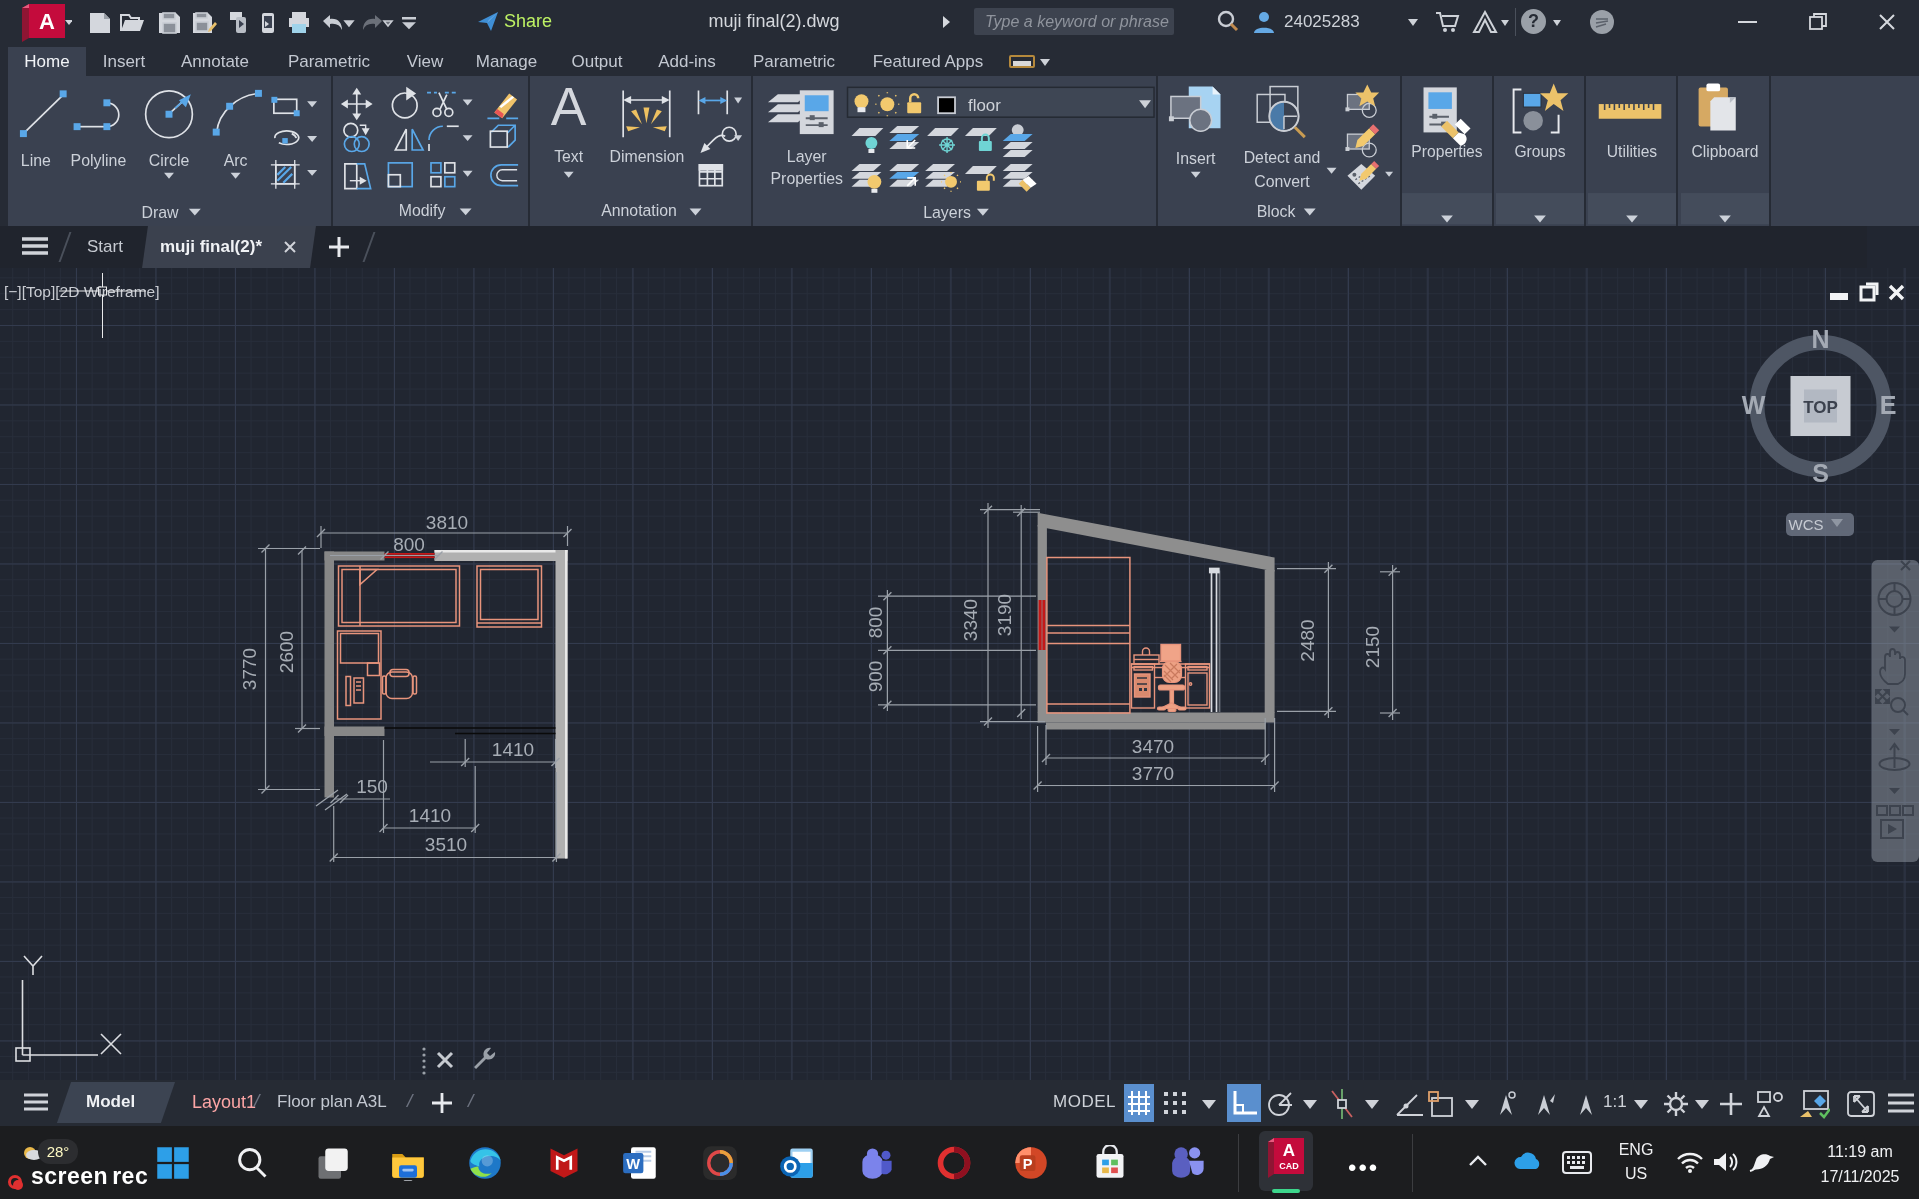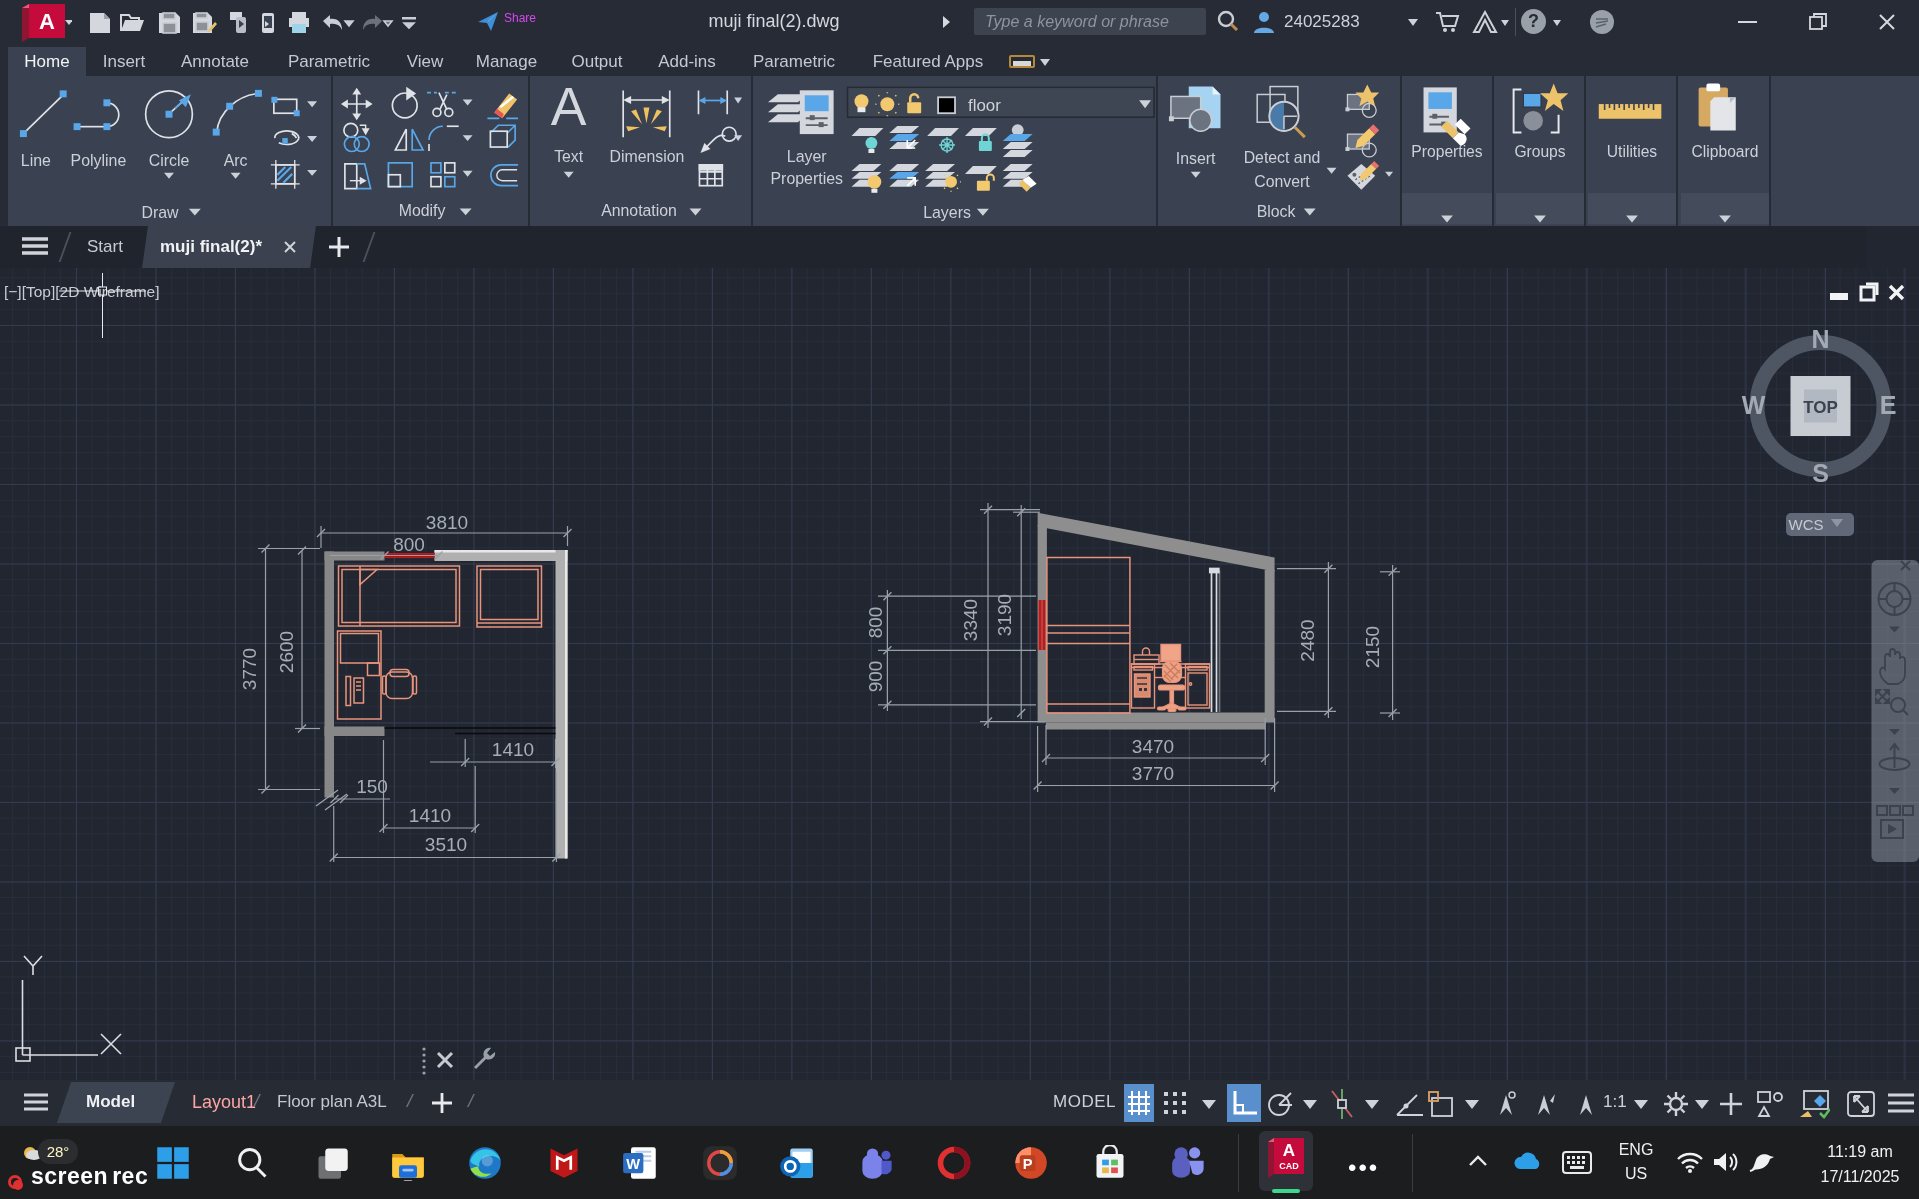--- a/index.html
+++ b/index.html
@@ -100,26 +100,26 @@
     <rect x="4" y="8" width="14" height="2.5" fill="#c9cdd4" stroke="none"></rect>
     <polygon points="6,14 16,14 11,19" fill="#c9cdd4"></polygon>
    </g>
   </g>
  </svg>
 
  <svg class="abs" style="left:476px;top:10px" width="24" height="24" viewBox="0 0 24 24">
   <path d="M2,12 L22,2 L15,21 L11,13 Z" fill="#3f8fd6"></path>
   <path d="M11,13 L22,2 L13,10 Z" fill="#7db8e8"></path>
  </svg>
- <span class="abs" style="left:504px;top:11px;font-size:12px;color:#d946ef">Share</span>
+ <span class="abs" style="left:504px;top:11px;font-size:18px;color:#bef264">Share</span>
  <span class="abs" style="left:774px;top:11px;font-size:18px;color:#d5d8dd;transform:translateX(-50%);white-space:nowrap">muji final(2).dwg</span>
  <svg class="abs" style="left:941px;top:14px" width="10" height="16" viewBox="0 0 10 16">
         <polygon points="2,2 9,8 2,14" fill="#d5d8dd"></polygon>
       </svg>
- <div class="abs" style="left:974px;top:8px;width:232px;height:27px;background:#3d434f;border-radius:2px;color:#8f949d;font-size:16px;font-style:italic;line-height:27px;padding-left:11px">Type a keyword or phrase</div>
+ <div class="abs" style="left:974px;top:8px;width:200px;height:27px;background:#3d434f;border-radius:2px;color:#8f949d;font-size:16px;font-style:italic;line-height:27px;padding-left:11px">Type a keyword or phrase</div>
 
  <svg class="abs" style="left:1215px;top:9px" width="26" height="26" viewBox="0 0 26 26">
   <circle cx="11" cy="10" r="7" fill="none" stroke="#c9cdd4" stroke-width="2.4"></circle>
   <line x1="16" y1="15" x2="22" y2="21" stroke="#c08a4e" stroke-width="3"></line>
  </svg>
 
  <svg class="abs" style="left:1251px;top:9px" width="26" height="26" viewBox="0 0 26 26">
   <circle cx="13" cy="8" r="5" fill="#65a9e4"></circle>
   <path d="M3,24 c0,-7 20,-7 20,0 z" fill="#65a9e4"></path>
  </svg>

